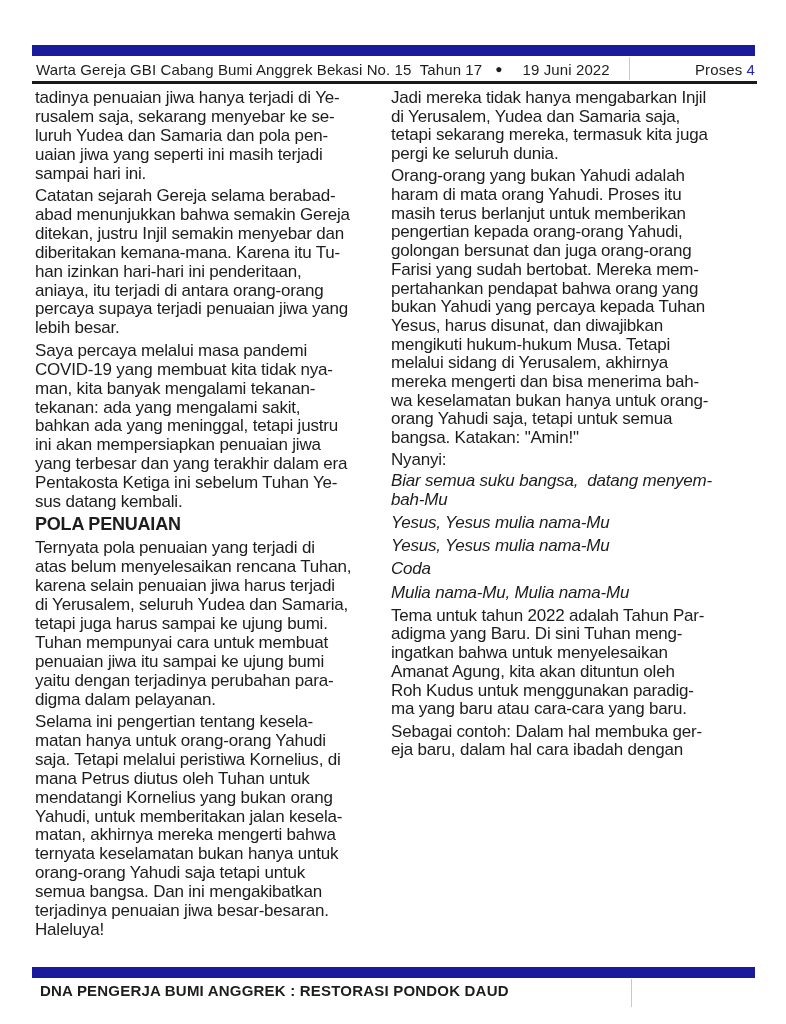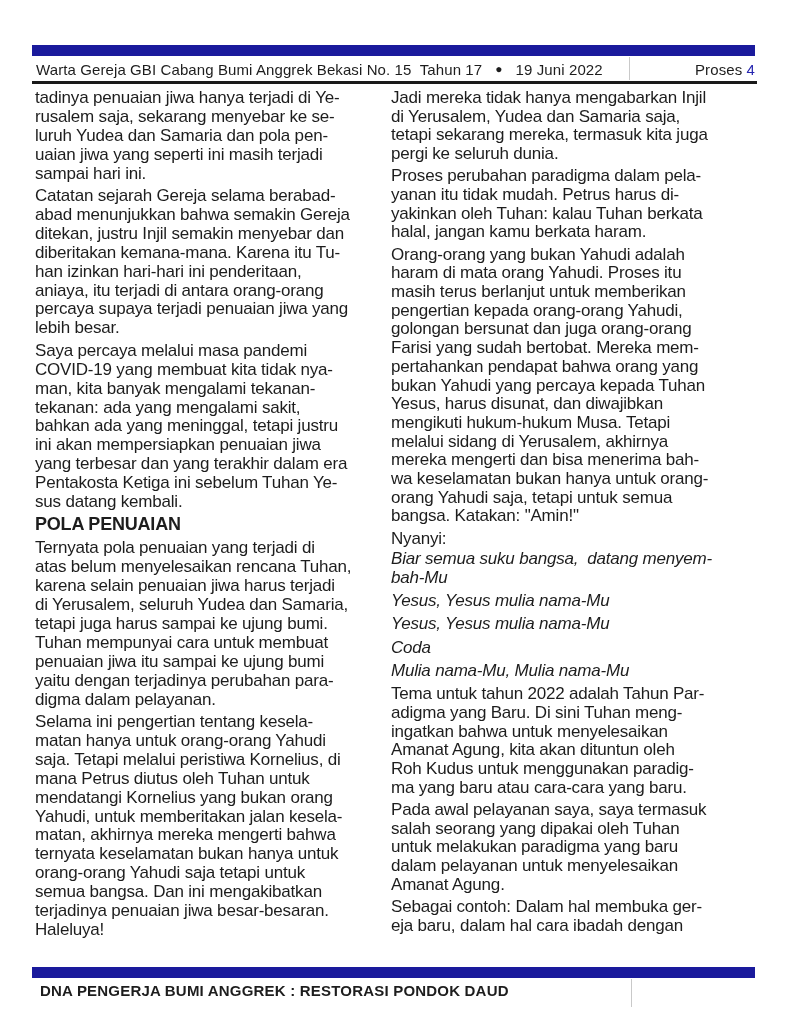--- a/index.html
+++ b/index.html
@@ -15,21 +15,21 @@
     position:absolute;left:32px;top:45px;width:723px;height:11px;
     background:var(--bar-blue,#1a1a9c);
   }
   .masthead{
     position:absolute;left:36px;top:58px;width:719px;height:22px;
     display:flex;align-items:center;
     font-size:15px;letter-spacing:0.1px;
   }
   .masthead-title{white-space:pre;}
   .masthead-bullet{margin:0 13px;font-size:12px;line-height:1;}
-  .masthead-date{white-space:pre;}
+  .masthead-date{white-space:pre;margin-left:7px;}
   .masthead-spacer{flex:1;}
   .page-indicator{white-space:pre;}
   .page-number{color:var(--page-number-blue,#2626b0);}
   .header-rule{
     position:absolute;left:32px;top:81px;width:725px;height:2.5px;
     background:var(--rule-color,#1a1a1a);
   }
   .header-tick{
     position:absolute;left:629px;top:57px;width:1px;height:23px;
     background:var(--divider-gray,#c9c9c9);
@@ -132,24 +132,20 @@
 semua bangsa. Dan ini mengakibatkan
 terjadinya penuaian jiwa besar-besaran.
 Haleluya!</p>
     </div>
 
     <div class="col col-right">
       <p class="para">Jadi mereka tidak hanya mengabarkan Injil
 di Yerusalem, Yudea dan Samaria saja,
 tetapi sekarang mereka, termasuk kita juga
 pergi ke seluruh dunia.</p>
-      <p class="para">Proses perubahan paradigma dalam pela-
-yanan itu tidak mudah. Petrus harus di-
-yakinkan oleh Tuhan: kalau Tuhan berkata
-halal, jangan kamu berkata haram.</p>
       <p class="para">Orang-orang yang bukan Yahudi adalah
 haram di mata orang Yahudi. Proses itu
 masih terus berlanjut untuk memberikan
 pengertian kepada orang-orang Yahudi,
 golongan bersunat dan juga orang-orang
 Farisi yang sudah bertobat. Mereka mem-
 pertahankan pendapat bahwa orang yang
 bukan Yahudi yang percaya kepada Tuhan
 Yesus, harus disunat, dan diwajibkan
 mengikuti hukum-hukum Musa. Tetapi
@@ -164,25 +160,20 @@
       <p class="para song">Yesus, Yesus mulia nama-Mu</p>
       <p class="para song">Yesus, Yesus mulia nama-Mu</p>
       <p class="para song">Coda</p>
       <p class="para song">Mulia nama-Mu, Mulia nama-Mu</p>
       <p class="para">Tema untuk tahun 2022 adalah Tahun Par-
 adigma yang Baru. Di sini Tuhan meng-
 ingatkan bahwa untuk menyelesaikan
 Amanat Agung, kita akan dituntun oleh
 Roh Kudus untuk menggunakan paradig-
 ma yang baru atau cara-cara yang baru.</p>
-      <p class="para">Pada awal pelayanan saya, saya termasuk
-salah seorang yang dipakai oleh Tuhan
-untuk melakukan paradigma yang baru
-dalam pelayanan untuk menyelesaikan
-Amanat Agung.</p>
       <p class="para">Sebagai contoh: Dalam hal membuka ger-
 eja baru, dalam hal cara ibadah dengan</p>
     </div>
 
   </div>
 
   <div class="footer-bar"></div>
   <div class="footer-tick"></div>
   <div class="footer-text">DNA PENGERJA BUMI ANGGREK : RESTORASI PONDOK DAUD</div>
 

